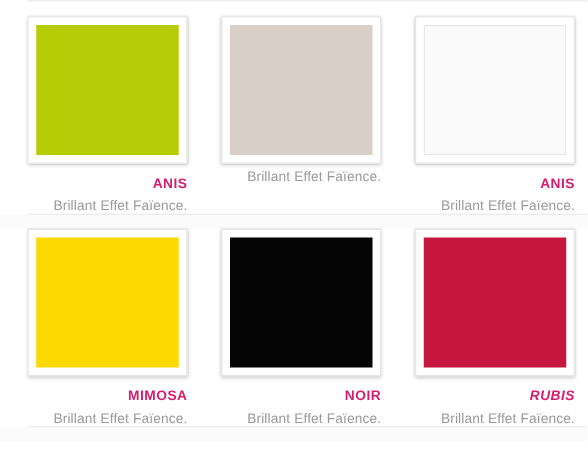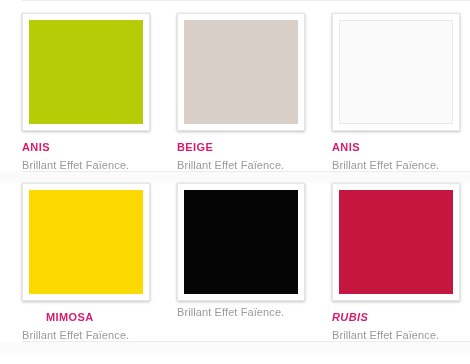--- a/index.html
+++ b/index.html
@@ -30,20 +30,21 @@
     left: 22px;
     right: 0;
     height: 1px;
     background: #ececec;
   }
 
   .row {
     position: relative;
     width: 470px;
     box-sizing: border-box;
+    text-align: right;
   }
 
   .row-divider {
     position: relative;
     height: 12px;
     background: #ffffff;
   }
   .row-divider::before {
     content: "";
     position: absolute;
@@ -134,21 +135,20 @@
           <div class="swatch" style="background:#b6cc06;"></div>
         </div>
         <div class="cell-title" style="color: rgb(214, 28, 110);">ANIS</div>
         <div class="cell-desc" style="color: rgb(154, 154, 154);">Brillant Effet Faïence.</div>
       </div>
 
       <div class="cell">
         <div class="swatch-frame">
           <div class="swatch" style="background:#d8d0c8;"></div>
         </div>
-        <div class="cell-title" style="color: rgb(214, 28, 110);">BEIGE</div>
         <div class="cell-desc" style="color: rgb(154, 154, 154);">Brillant Effet Faïence.</div>
       </div>
 
       <div class="cell">
         <div class="swatch-frame">
           <div class="swatch has-edge" style="background:#fafafa;"></div>
         </div>
         <div class="cell-title" style="color: rgb(214, 28, 110);">ANIS</div>
         <div class="cell-desc" style="color: rgb(154, 154, 154);">Brillant Effet Faïence.</div>
       </div>
@@ -166,20 +166,21 @@
           <div class="swatch" style="background:#fcd900;"></div>
         </div>
         <div class="cell-title" style="color: rgb(214, 28, 110); padding-left: 24px;">MIMOSA</div>
         <div class="cell-desc" style="color: rgb(154, 154, 154);">Brillant Effet Faïence.</div>
       </div>
 
       <div class="cell">
         <div class="swatch-frame">
           <div class="swatch" style="background:#050505;"></div>
         </div>
+        <div class="cell-title" style="color: rgb(214, 28, 110);">NOIR</div>
         <div class="cell-desc" style="color: rgb(154, 154, 154);">Brillant Effet Faïence.</div>
       </div>
 
       <div class="cell">
         <div class="swatch-frame">
           <div class="swatch" style="background:#c51640;"></div>
         </div>
         <div class="cell-title" style="color: rgb(214, 28, 110); font-style: italic;">RUBIS</div>
         <div class="cell-desc" style="color: rgb(154, 154, 154);">Brillant Effet Faïence.</div>
       </div>

